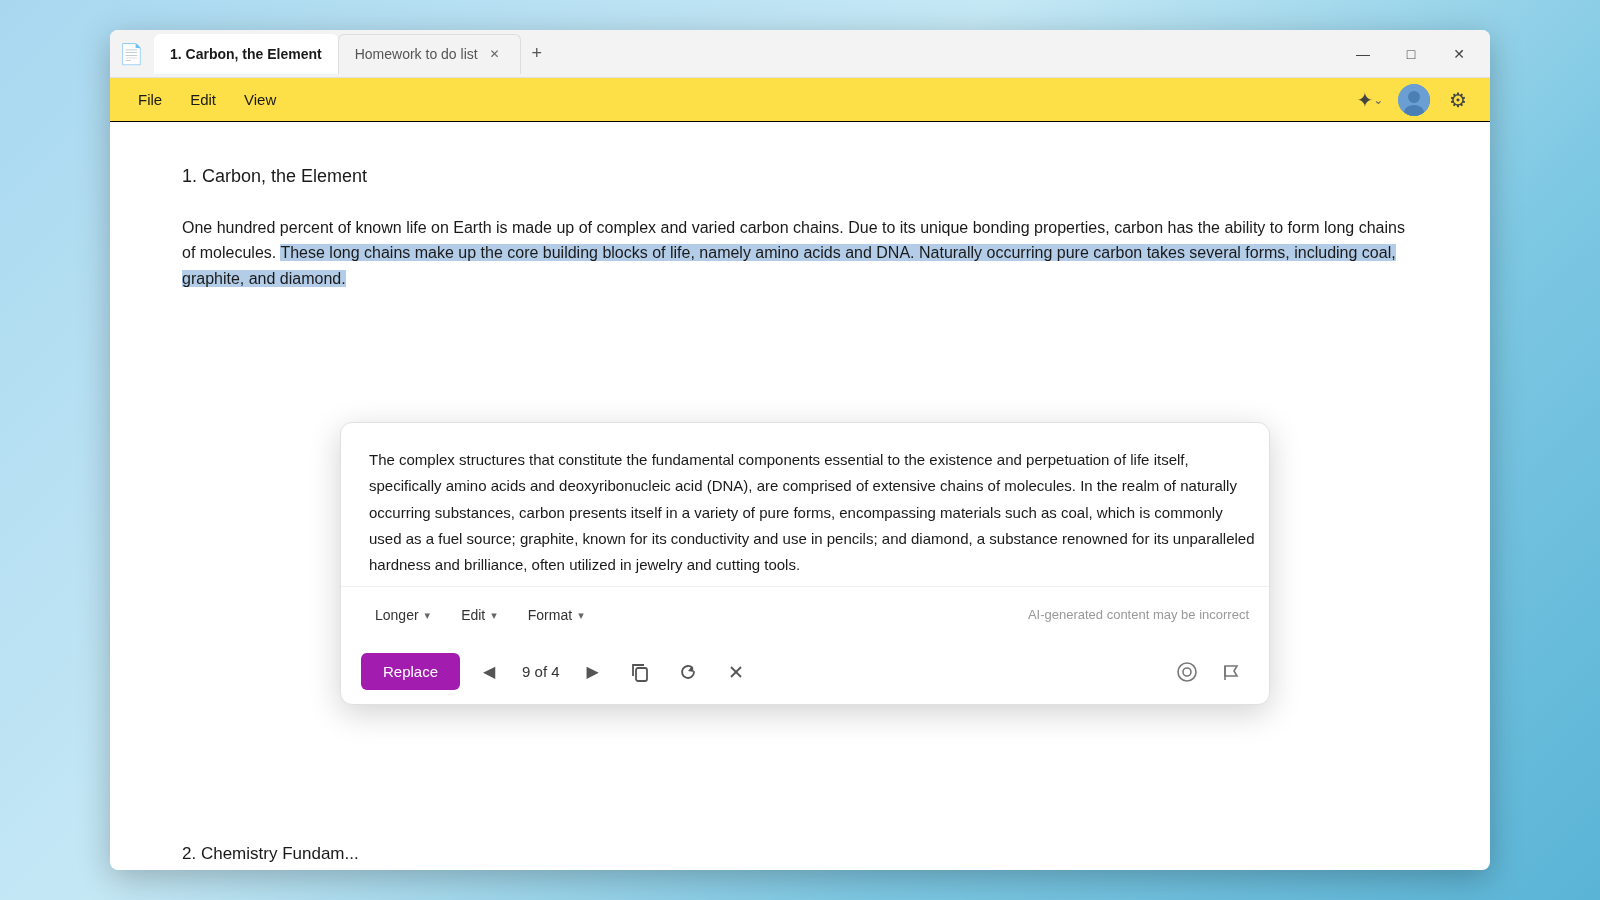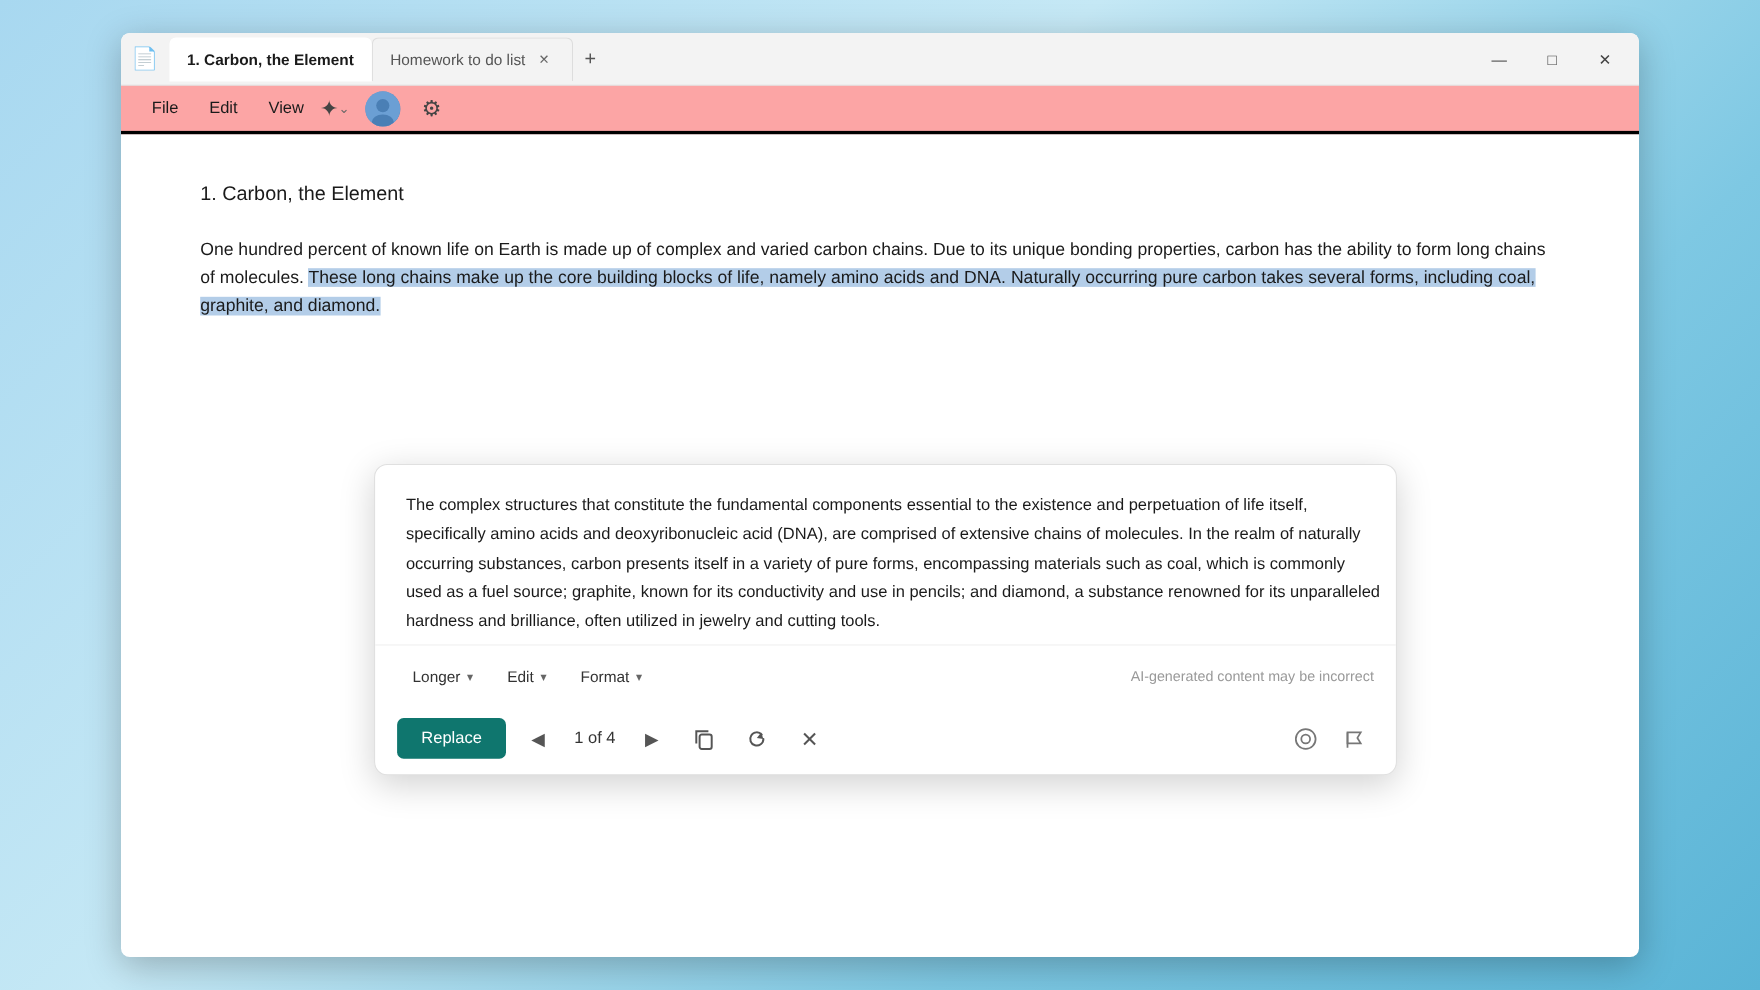--- a/index.html
+++ b/index.html
@@ -122,24 +122,24 @@
       border-radius: 4px;
       color: #444;
     }
 
     
     .menu-bar {
       display: flex;
       align-items: center;
       padding: 0 16px;
       height: 44px;
-      border-bottom: 3px solid #000000;
-      background: #fca5a5;
+      border-bottom: 1px solid #000000;
+      background: #fde047;
       flex-shrink: 0;
-      justify-content: flex-start;
+      justify-content: space-between;
     }
 
     .menu-items {
       display: flex;
       gap: 4px;
     }
 
     .menu-item {
       padding: 6px 12px;
       font-size: 15px;
@@ -262,21 +262,21 @@
     }
 
     .ai-popup-actions {
       display: flex;
       align-items: center;
       padding: 10px 20px 14px 20px;
       gap: 12px;
     }
 
     .replace-btn {
-      background: #0f766e;
+      background: #a21caf;
       color: white;
       border: none;
       padding: 10px 22px;
       border-radius: 6px;
       font-size: 15px;
       cursor: pointer;
       font-weight: 500;
     }
 
     .nav-btn {
@@ -408,21 +408,21 @@
         <button class="dropdown-btn">
           <span>Format</span>
           <span class="chevron-icon">▾</span>
         </button>
         <span class="ai-disclaimer">AI-generated content may be incorrect</span>
       </div>
 
       <div class="ai-popup-actions">
         <button class="replace-btn">Replace</button>
         <button class="nav-btn">◀</button>
-        <span class="page-counter">1 of 4</span>
+        <span class="page-counter">9 of 4</span>
         <button class="nav-btn">▶</button>
         <button class="action-btn" title="Copy">
           <svg width="20" height="20" viewBox="0 0 20 20" fill="none" stroke="#555" stroke-width="1.8">
             <rect x="6" y="6" width="11" height="13" rx="2"></rect>
             <path d="M3 14V3h11"></path>
           </svg>
         </button>
         <button class="action-btn" title="Regenerate">
           <svg width="20" height="20" viewBox="0 0 20 20" fill="none" stroke="#555" stroke-width="1.8">
             <path d="M16 10a6 6 0 1 1-1.5-4" stroke-linecap="round"></path>
@@ -447,16 +447,19 @@
               <path d="M4 4h12l-3 5 3 5H4V4z"></path>
               <line x1="4" y1="4" x2="4" y2="18"></line>
             </svg>
           </button>
         </div>
       </div>
     </div>
 
     <div style="height: 520px;"></div>
 
+    <div class="section-heading">
+      <span>2. Chemistry Fundam</span>...
+    </div>
 
   </div>
 
 </div>
 
 </body></html>

